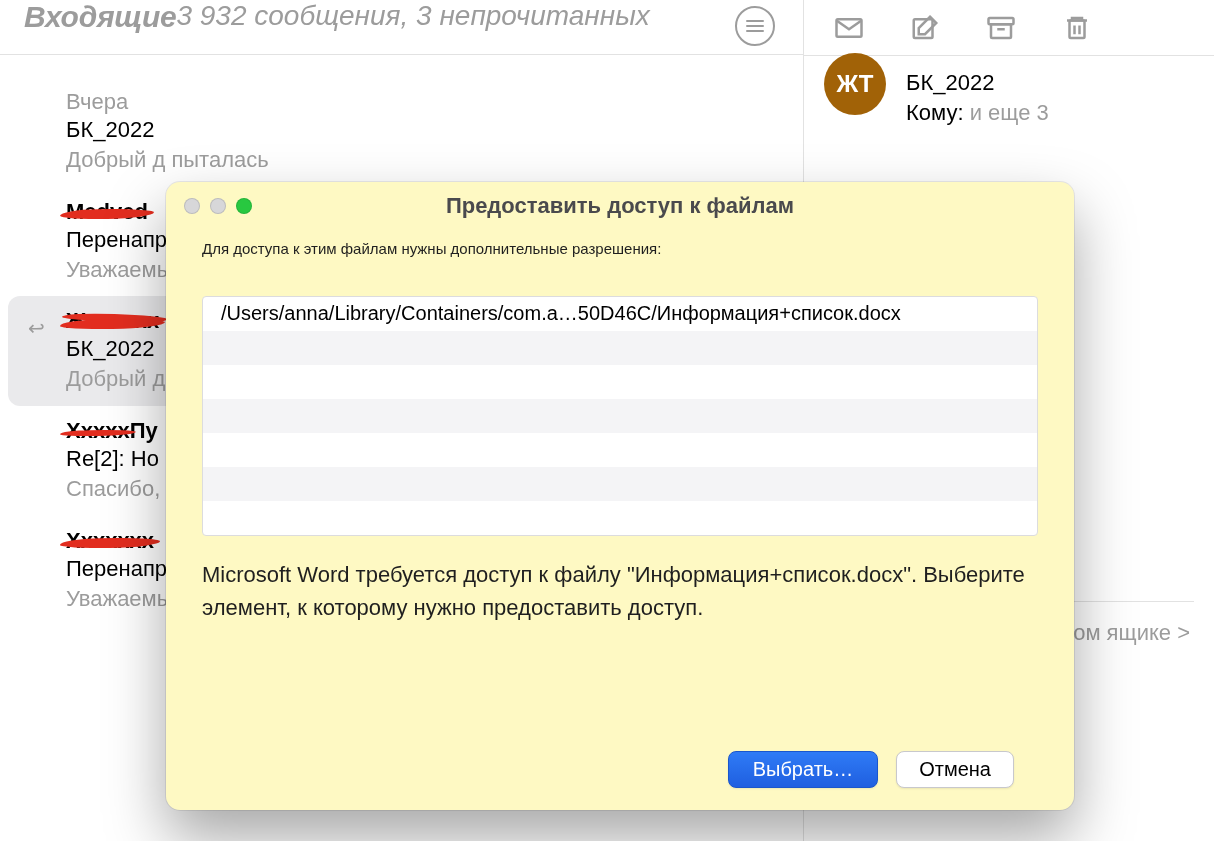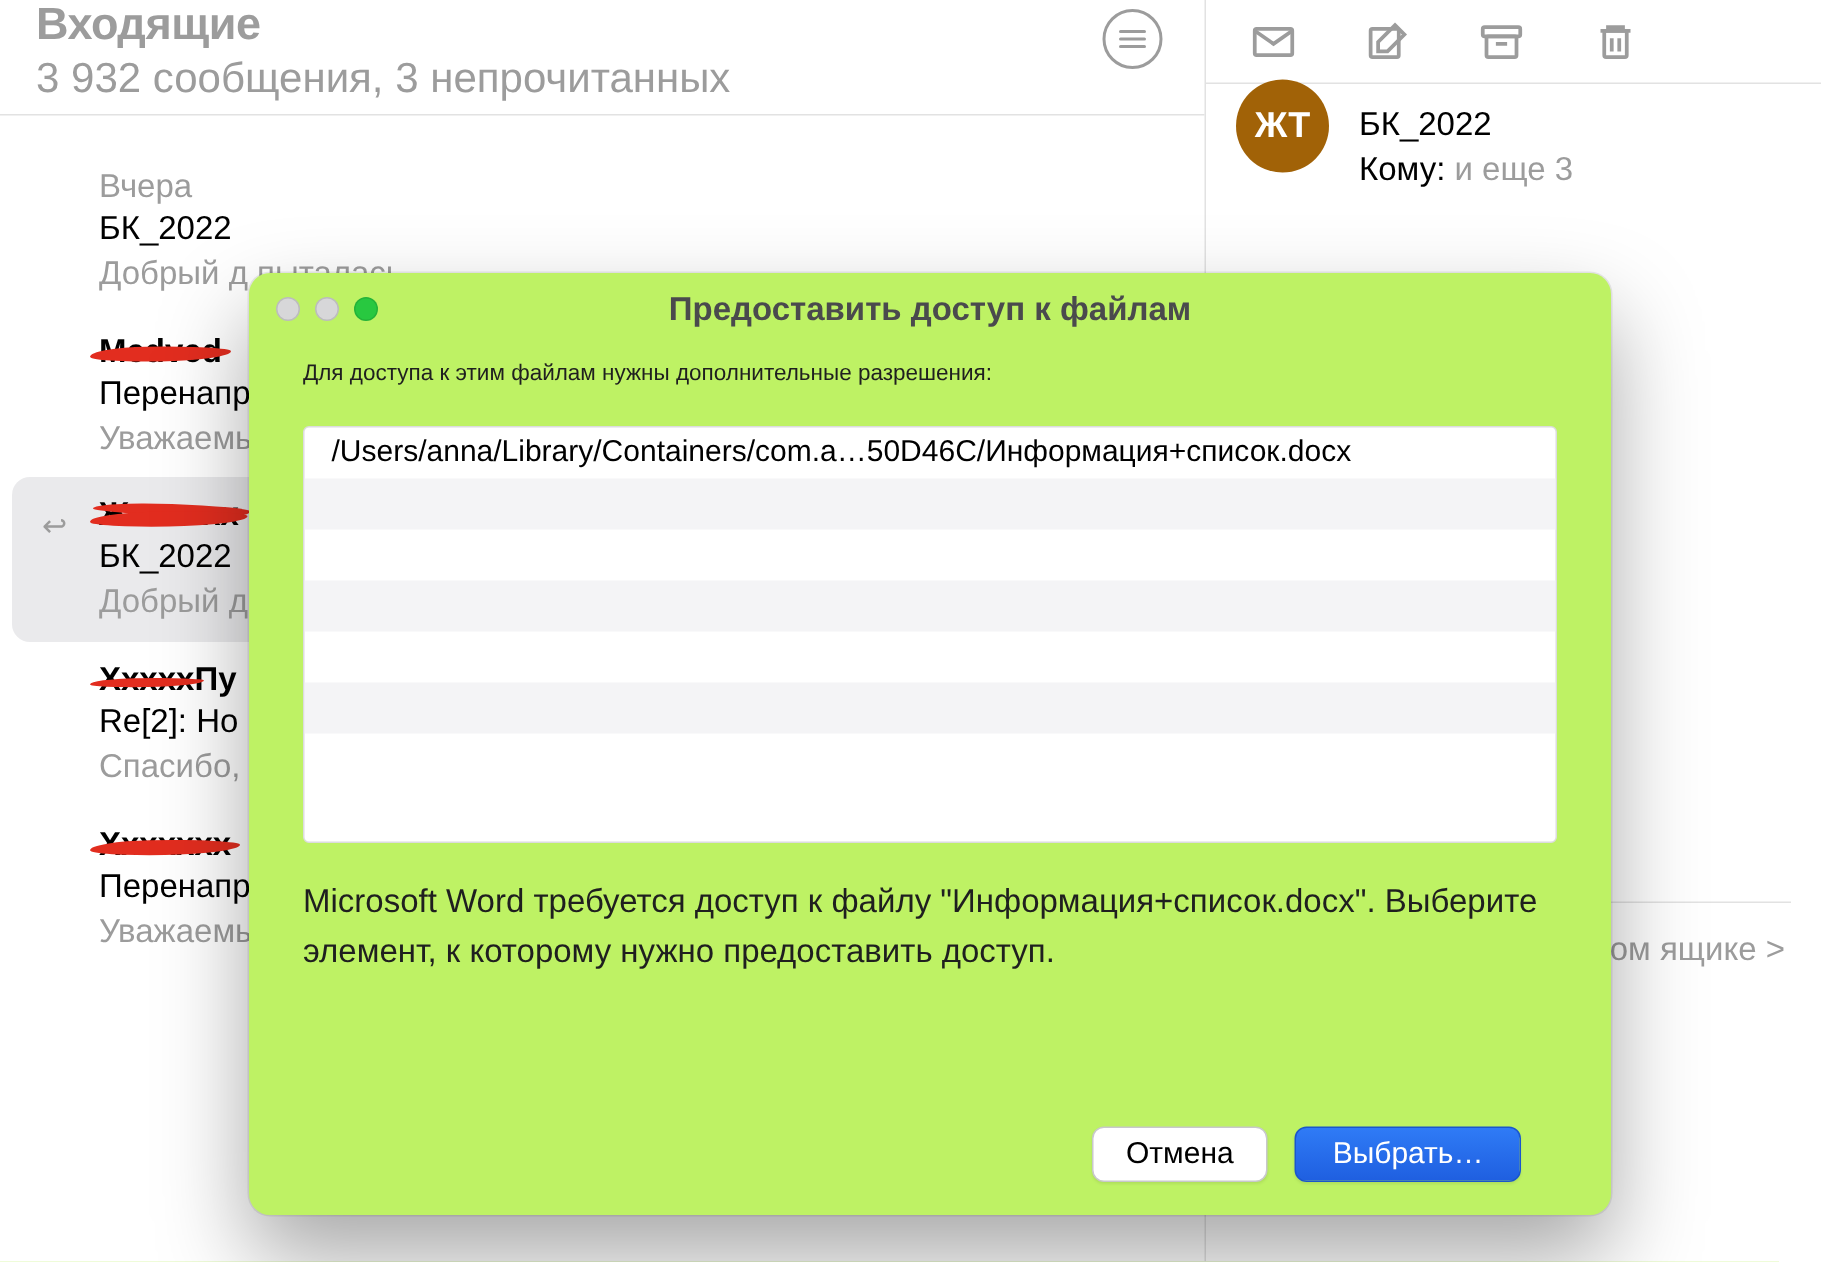--- a/index.html
+++ b/index.html
@@ -37,21 +37,21 @@
   .list-header {
     padding: 0 24px 8px 24px;
     border-bottom: 1px solid #e2e2e2;
     display: flex;
     align-items: flex-start;
     justify-content: space-between;
   }
 
   .list-header .titles {
     display: flex;
-    flex-direction: column;
+    font-style: italic;
   }
 
   .list-header h1 {
     font-size: 30px;
     font-weight: 700;
     color: #9c9c9c;
     margin-bottom: 2px;
     letter-spacing: -0.3px;
   }
 
@@ -362,21 +362,21 @@
     margin-top: 4px;
   }
 
   
   .dialog {
     position: absolute;
     left: 166px;
     top: 182px;
     width: 908px;
     height: 628px;
-    background: #bef264;
+    background: #fef9c3;
     border-radius: 14px;
     box-shadow: 0 28px 60px rgba(0,0,0,0.35), 0 0 0 1px rgba(0,0,0,0.08);
     display: flex;
     flex-direction: column;
   }
 
   .dialog .titlebar {
     height: 48px;
     display: flex;
     align-items: center;
@@ -417,25 +417,25 @@
     flex-direction: column;
   }
 
   .dialog .prompt {
     font-size: 15px;
     color: #1f1f1f;
     line-height: 1.45;
   }
 
   .dialog .filelist {
-    margin-top: 24px;
+    margin-top: 36px;
     background: #ffffff;
     border: 1px solid #dcdcde;
     border-radius: 4px;
-    height: 278px;
+    height: 240px;
     overflow: hidden;
   }
 
   .dialog .filelist .fileitem {
     height: 34px;
     display: flex;
     align-items: center;
     padding: 0 18px;
     font-size: 20px;
     color: #000;
@@ -672,17 +672,17 @@
       <div class="stripe even"></div>
       <div class="stripe"></div>
       <div class="stripe even"></div>
       <div class="stripe"></div>
       <div class="stripe even"></div>
     </div>
 
     <div class="explain">Microsoft Word требуется доступ к файлу "Информация+список.docx". Выберите элемент, к которому нужно предоставить доступ.</div>
 
     <div class="buttons">
+      <button class="btn primary">Выбрать…</button>
       <button class="btn">Отмена</button>
-      <button class="btn primary">Выбрать…</button>
     </div>
   </div>
 </div>
 
 </body></html>

